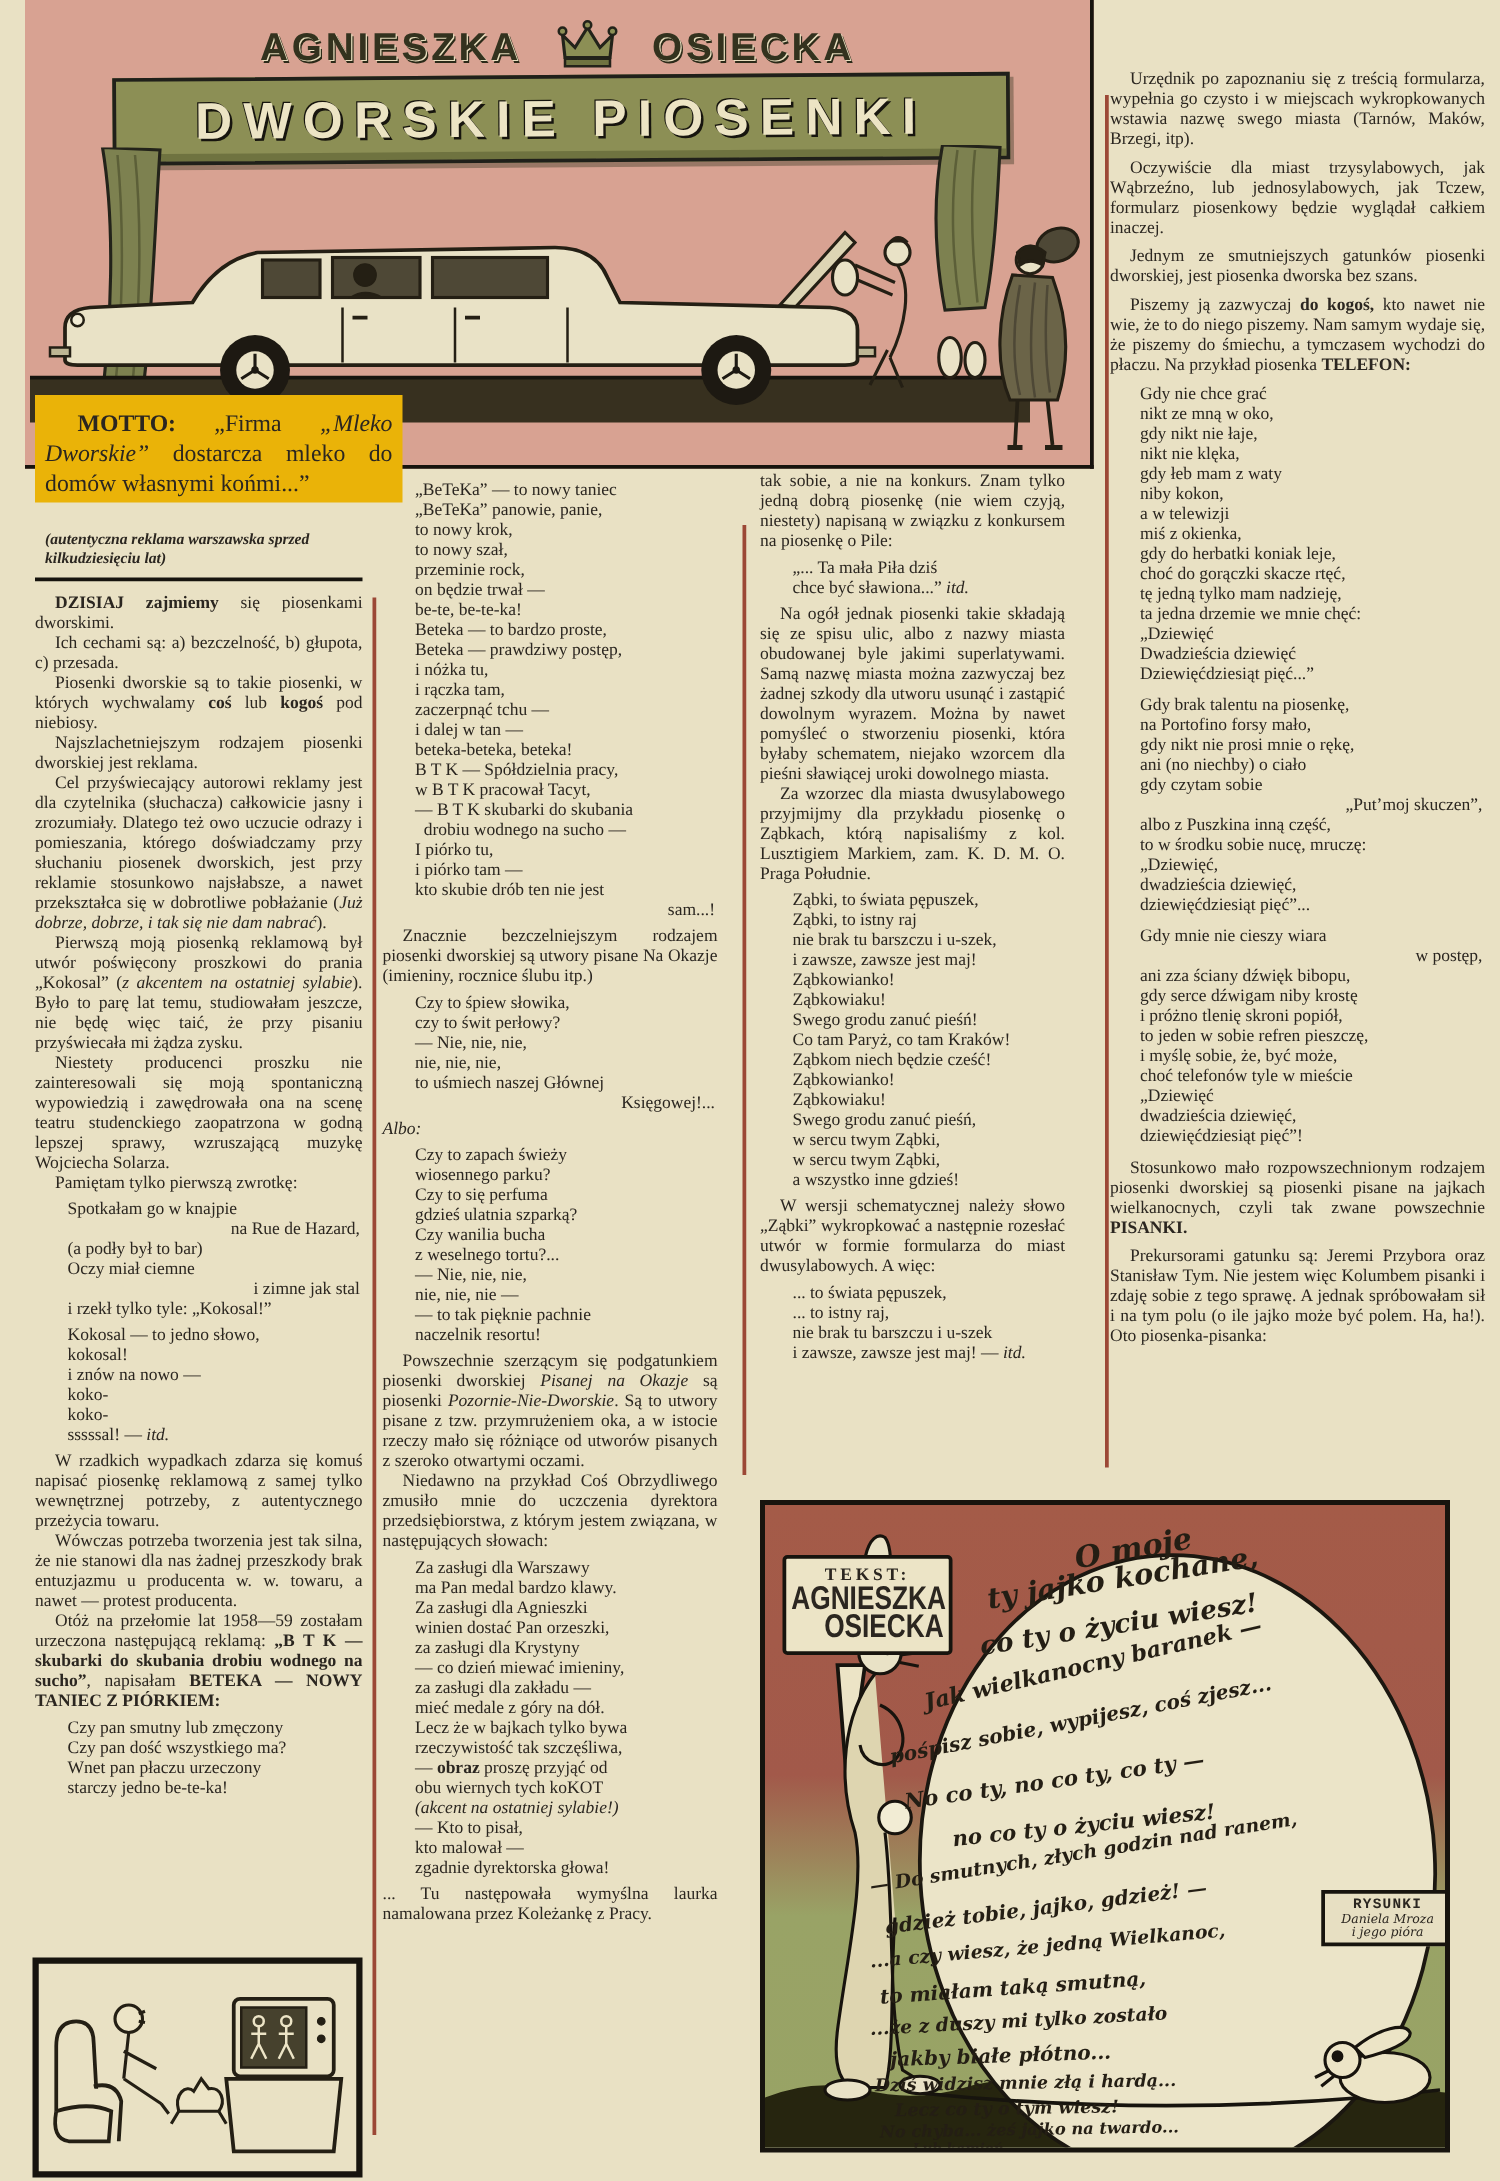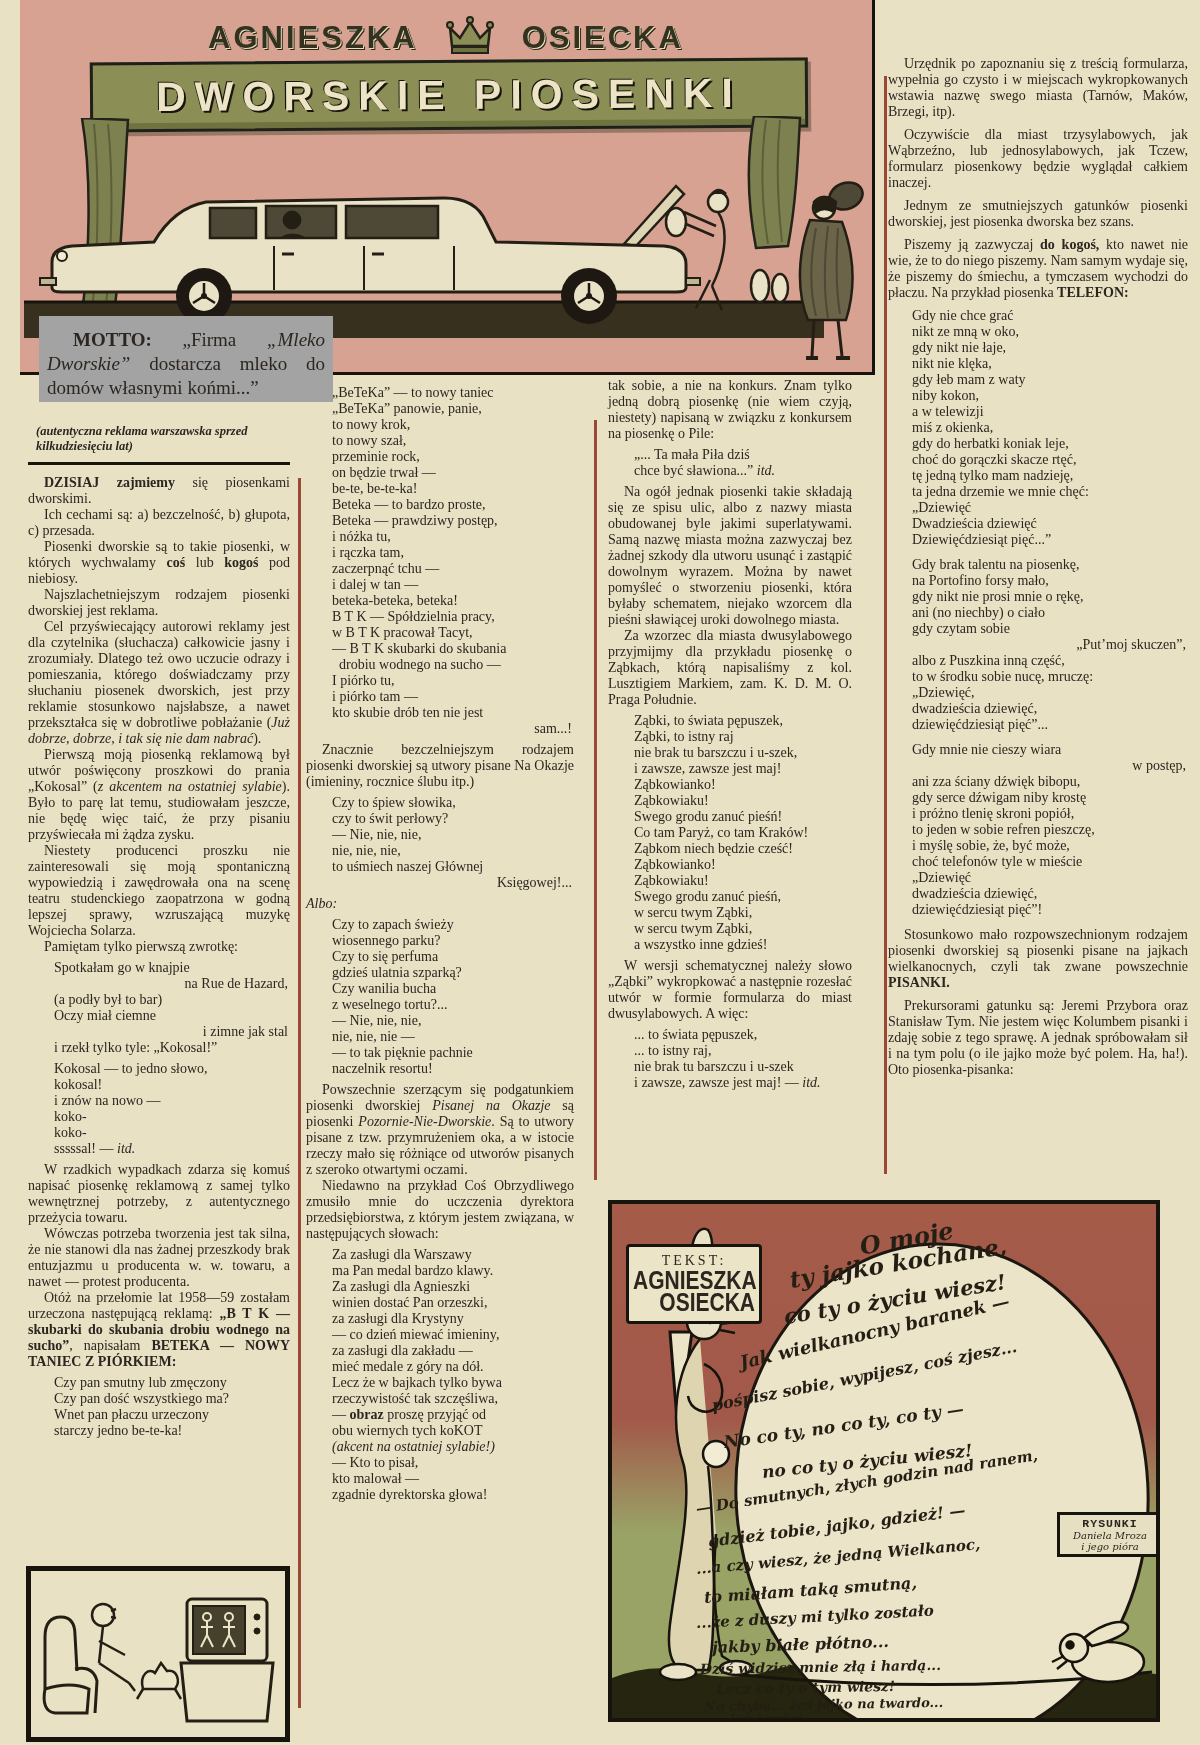--- a/index.html
+++ b/index.html
@@ -12,21 +12,21 @@
                align-items:flex-end;gap:26px;font-family:"Liberation Sans",sans-serif;
                font-weight:bold;font-size:31px;letter-spacing:3px;color:#33321e;
                text-shadow:1px 1px 0 #e9dfbf,2px 2px 0 #2b2a18}
   #green-bar{position:absolute;left:70px;top:60px;width:712px;height:64px;background:#8c8f55;
              border:3px solid #20201a;box-shadow:inset 0 -6px 0 #6f7340,3px 4px 0 #3a382266;
              display:flex;align-items:center;justify-content:center;transform:rotate(-.4deg)}
   #green-bar .title{font-family:"Liberation Sans",sans-serif;font-weight:bold;font-size:41px;
              letter-spacing:9px;color:#ece4c4;text-shadow:2px 2px 0 #17150e,-1px -1px 0 #17150e}
   .curtain{position:absolute}
   
-  #motto{position:absolute;left:39px;top:316px;width:278px;background:#a3a3a3;padding:12px 8px 2px 8px}
+  #motto{position:absolute;left:28px;top:316px;width:278px;background:#eab308;padding:12px 8px 2px 8px}
   #motto p{font-size:19px;line-height:24px;margin:0;text-align:justify;text-indent:26px}
   
   .col{position:absolute;font-size:14px;line-height:16px;text-align:justify}
   .col p{margin:0;text-indent:16px}
   .col p.pn{text-indent:0}
   .verse{margin:5px 0 5px 26px;text-align:left}
   .verse div.r{text-align:right;margin-right:2px}
   .note{font-style:italic;font-weight:bold;font-size:12.5px;line-height:15px;text-align:left;margin:0 8px 6px}
   .colrule{height:3px;background:#17140e;margin:8px 0 10px}
   #col1{left:28px;top:424px;width:262px}
@@ -44,21 +44,21 @@
           border:5px solid #17140e;box-sizing:border-box}
   
   #egg-panel{position:absolute;left:608px;top:1200px;width:552px;height:522px;box-sizing:border-box;
              border:4px solid #17140e;
              background:linear-gradient(180deg,#a45b48 0%,#a2594a 42%,#99a366 64%,#98a365 100%);overflow:hidden}
   #egg-lines{position:absolute;left:0;top:0;width:100%;height:100%}
   .egg-line{position:absolute;font-family:"DejaVu Serif",serif;font-style:italic;font-weight:600;
             color:#241e14;white-space:nowrap;transform-origin:0 50%}
   #bubble{position:absolute;left:14px;top:40px;width:122px;background:#ece4c6;border:3px solid #17140e;
           border-radius:4px;padding:6px 4px 8px;text-align:center}
-  #bubble .tekst{font-size:14px;letter-spacing:3px;font-weight:normal}
+  #bubble .tekst{font-size:14px;letter-spacing:3px;font-weight:bold}
   #bubble .an{font-family:"Liberation Sans",sans-serif;font-weight:bold;font-size:21px;
               transform:scaleY(1.25);letter-spacing:0;line-height:22px}
   #rysunki{position:absolute;left:445px;top:308px;width:94px;background:#e7dfc2;border:3px solid #17140e;
            padding:2px 3px;text-align:center}
   #rysunki .r1{font-family:Liberation Mono, monospace;font-weight:bold;font-size:11.5px;letter-spacing:1px}
   #rysunki .r2{font-family:"DejaVu Serif",serif;font-style:italic;font-size:10px;line-height:11px}
   b{font-weight:bold} i{font-style:italic}
 </style>
 </head>
 <body>
@@ -246,20 +246,21 @@
         <div>mieć medale z góry na dół.</div>
         <div>Lecz że w bajkach tylko bywa</div>
         <div>rzeczywistość tak szczęśliwa,</div>
         <div>— <b>obraz</b> proszę przyjąć od</div>
         <div>obu wiernych tych koKOT</div>
         <div><i>(akcent na ostatniej sylabie!)</i></div>
         <div>— Kto to pisał,</div>
         <div>kto malował —</div>
         <div>zgadnie dyrektorska głowa!</div>
       </div>
+      <p class="pn">... Tu następowała wymyślna laurka namalowana przez Koleżankę z Pracy.</p>
     </div>
   <div class="col" id="col3">
       <p class="pn">tak sobie, a nie na konkurs. Znam tylko jedną dobrą piosenkę (nie wiem czyją, niestety) napisaną w związku z konkursem na piosenkę o Pile:</p>
       <div class="verse">
         <div>„... Ta mała Piła dziś</div>
         <div>chce być sławiona...” <i>itd.</i></div>
       </div>
       <p>Na ogół jednak piosenki takie składają się ze spisu ulic, albo z nazwy miasta obudowanej byle jakimi superlatywami. Samą nazwę miasta można zazwyczaj bez żadnej szkody dla utworu usunąć i zastąpić dowolnym wyrazem. Można by nawet pomyśleć o stworzeniu piosenki, która byłaby schematem, niejako wzorcem dla pieśni sławiącej uroki dowolnego miasta.</p>
       <p>Za wzorzec dla miasta dwusylabowego przyjmijmy dla przykładu piosenkę o Ząbkach, którą napisaliśmy z kol. Lusztigiem Markiem, zam. K. D. M. O. Praga Południe.</p>
       <div class="verse">

